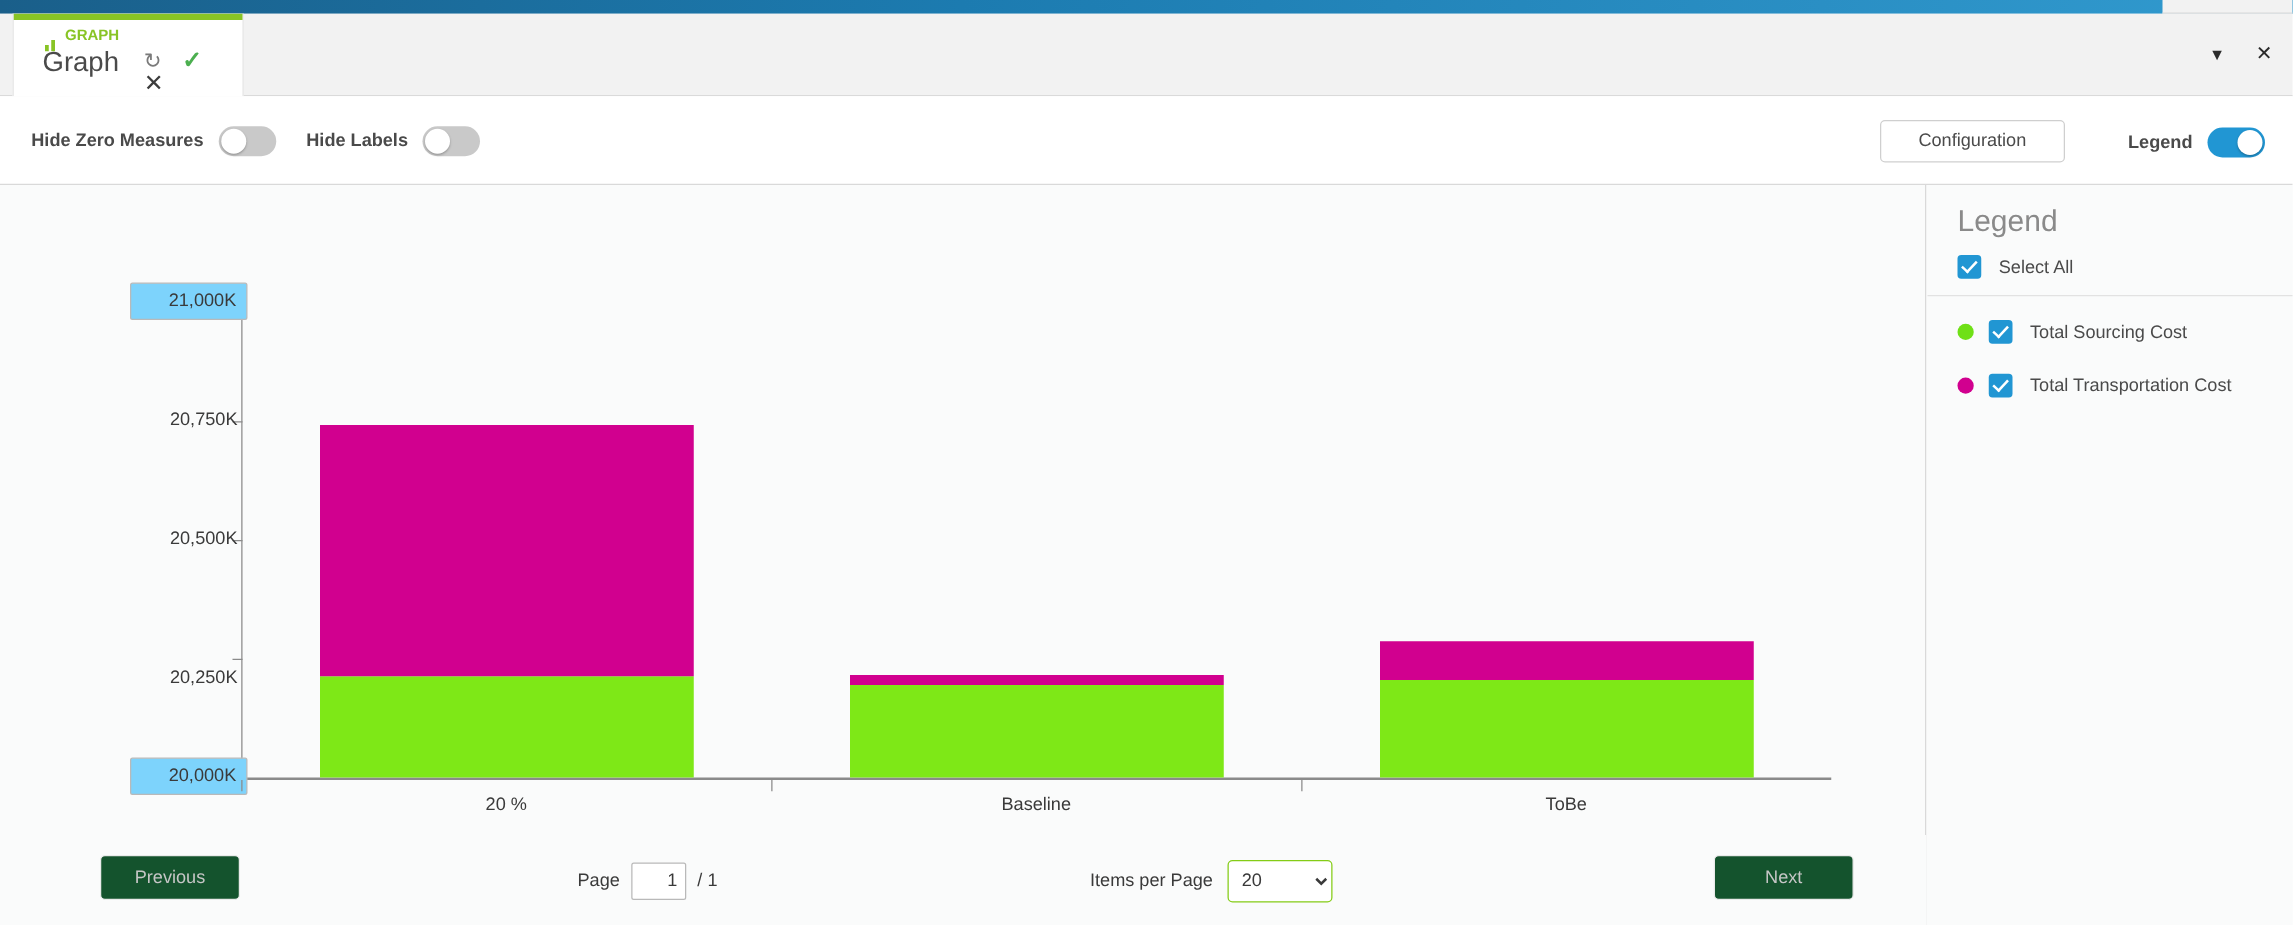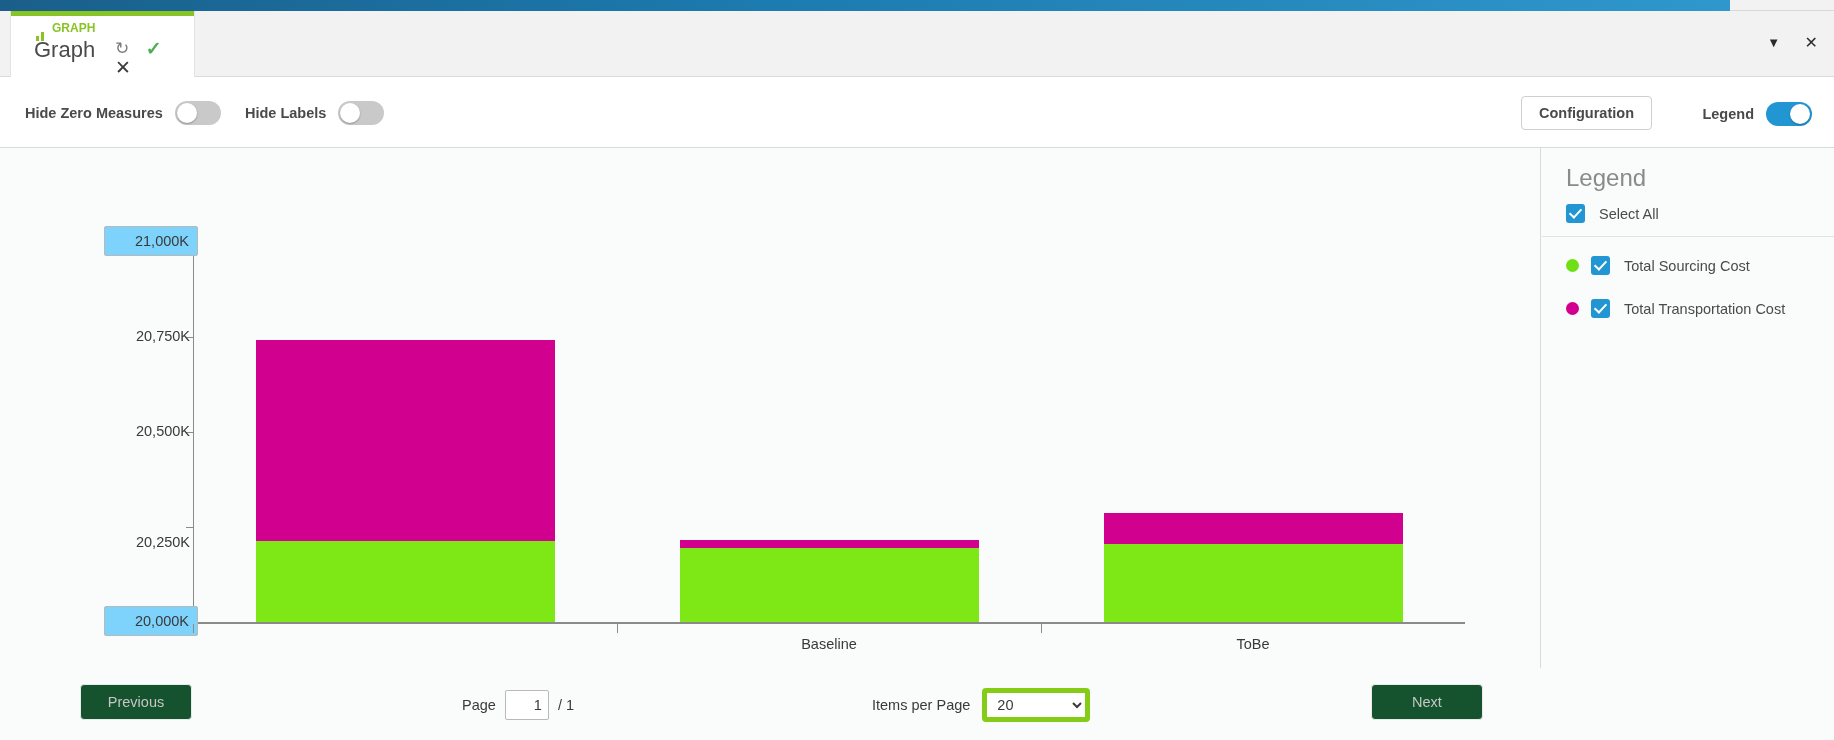--- a/index.html
+++ b/index.html
@@ -95,23 +95,23 @@
   .switch.on { background: #2196d3; }
   .switch .knob {
     position: absolute; top: 2px; left: 2px;
     width: 20px; height: 20px; border-radius: 50%;
     background: #ffffff; box-shadow: 0 1px 2px rgba(0,0,0,.28);
   }
   .switch.on .knob { left: 24px; }
 
   .config-btn {
     position: absolute; right: 182px; top: 19px;
-    height: 34px; padding: 0 17px; line-height: 32px;
+    height: 34px; padding: 0 30px; line-height: 32px;
     border: 1px solid #cfcfcf; border-radius: 4px;
-    background: #ffffff; font-size: 14.5px; font-weight: bold;
+    background: #ffffff; font-size: 14.5px; font-weight: normal;
     color: #4a4a4a; cursor: pointer; white-space: nowrap;
   }
   .legend-toggle { position: absolute; right: 22px; top: 25px; display: flex; align-items: center; }
 
   
   .content {
     position: absolute; left: 0; top: 148px;
     width: 1834px; height: 592px;
     background: #fafbfb;
   }
@@ -224,22 +224,22 @@
     margin: 0 9px; padding: 0 6px;
     font-size: 14.5px; font-family: "Liberation Sans", sans-serif;
     color: #3a3a3a; text-align: right; background: #ffffff;
   }
   .pg-ipp {
     position: absolute; left: 872px; top: 20px;
     display: flex; align-items: center;
     font-size: 14.5px; color: #3a3a3a; justify-content: center;
   }
   .pg-select {
-    margin-left: 12px; width: 108px; height: 34px;
-    border: 5px solid #84cc16; border-radius: 4px;
+    margin-left: 12px; width: 84px; height: 34px;
+    border: 1px solid #84cc16; border-radius: 4px;
     background: #ffffff; font-size: 14.5px; padding: 0 6px;
     font-family: "Liberation Sans", sans-serif; color: #3a3a3a;
   }
 </style>
 </head>
 <body>
 
 <div class="topbar"></div>
 <div class="topbar-tail"></div>
 <div class="topbar-tail-line"></div>
@@ -304,20 +304,21 @@
     <div class="ytick-mark" style="top: 474px;"></div>
         <div class="ytick-label boxed" style="top: 458px;">20,000K</div>
         <div class="ytick-mark" style="top: 379px;"></div>
         <div class="ytick-label plain" style="top: 386px;">20,250K</div>
         <div class="ytick-mark" style="top: 284px;"></div>
         <div class="ytick-label plain" style="top: 275px;">20,500K</div>
         <div class="ytick-mark" style="top: 189px;"></div>
         <div class="ytick-label plain" style="top: 180px;">20,750K</div>
         <div class="ytick-mark" style="top: 94px;"></div>
         <div class="ytick-label boxed" style="top: 78px;">21,000K</div>
+        <div class="xtick-label" style="left: 193px; width: 424px;">20 %</div>
         <div class="bar-seg" style="left: 255.5px; top: 392.68px; width: 299px; height: 81.32px; background: rgb(126, 232, 23);"></div>
         <div class="bar-seg" style="left: 255.5px; top: 192.04px; width: 299px; height: 200.64px; background: rgb(209, 0, 143);"></div>
         <div class="xtick-mark" style="left: 617px;"></div>
         <div class="xtick-label" style="left: 617px; width: 424px;">Baseline</div>
         <div class="bar-seg" style="left: 679.5px; top: 399.52px; width: 299px; height: 74.48px; background: rgb(126, 232, 23);"></div>
         <div class="bar-seg" style="left: 679.5px; top: 392.3px; width: 299px; height: 7.22px; background: rgb(209, 0, 143);"></div>
         <div class="xtick-mark" style="left: 1041px;"></div>
         <div class="xtick-label" style="left: 1041px; width: 424px;">ToBe</div>
         <div class="bar-seg" style="left: 1103.5px; top: 396.48px; width: 299px; height: 77.52px; background: rgb(126, 232, 23);"></div>
         <div class="bar-seg" style="left: 1103.5px; top: 365.32px; width: 299px; height: 31.16px; background: rgb(209, 0, 143);"></div>

